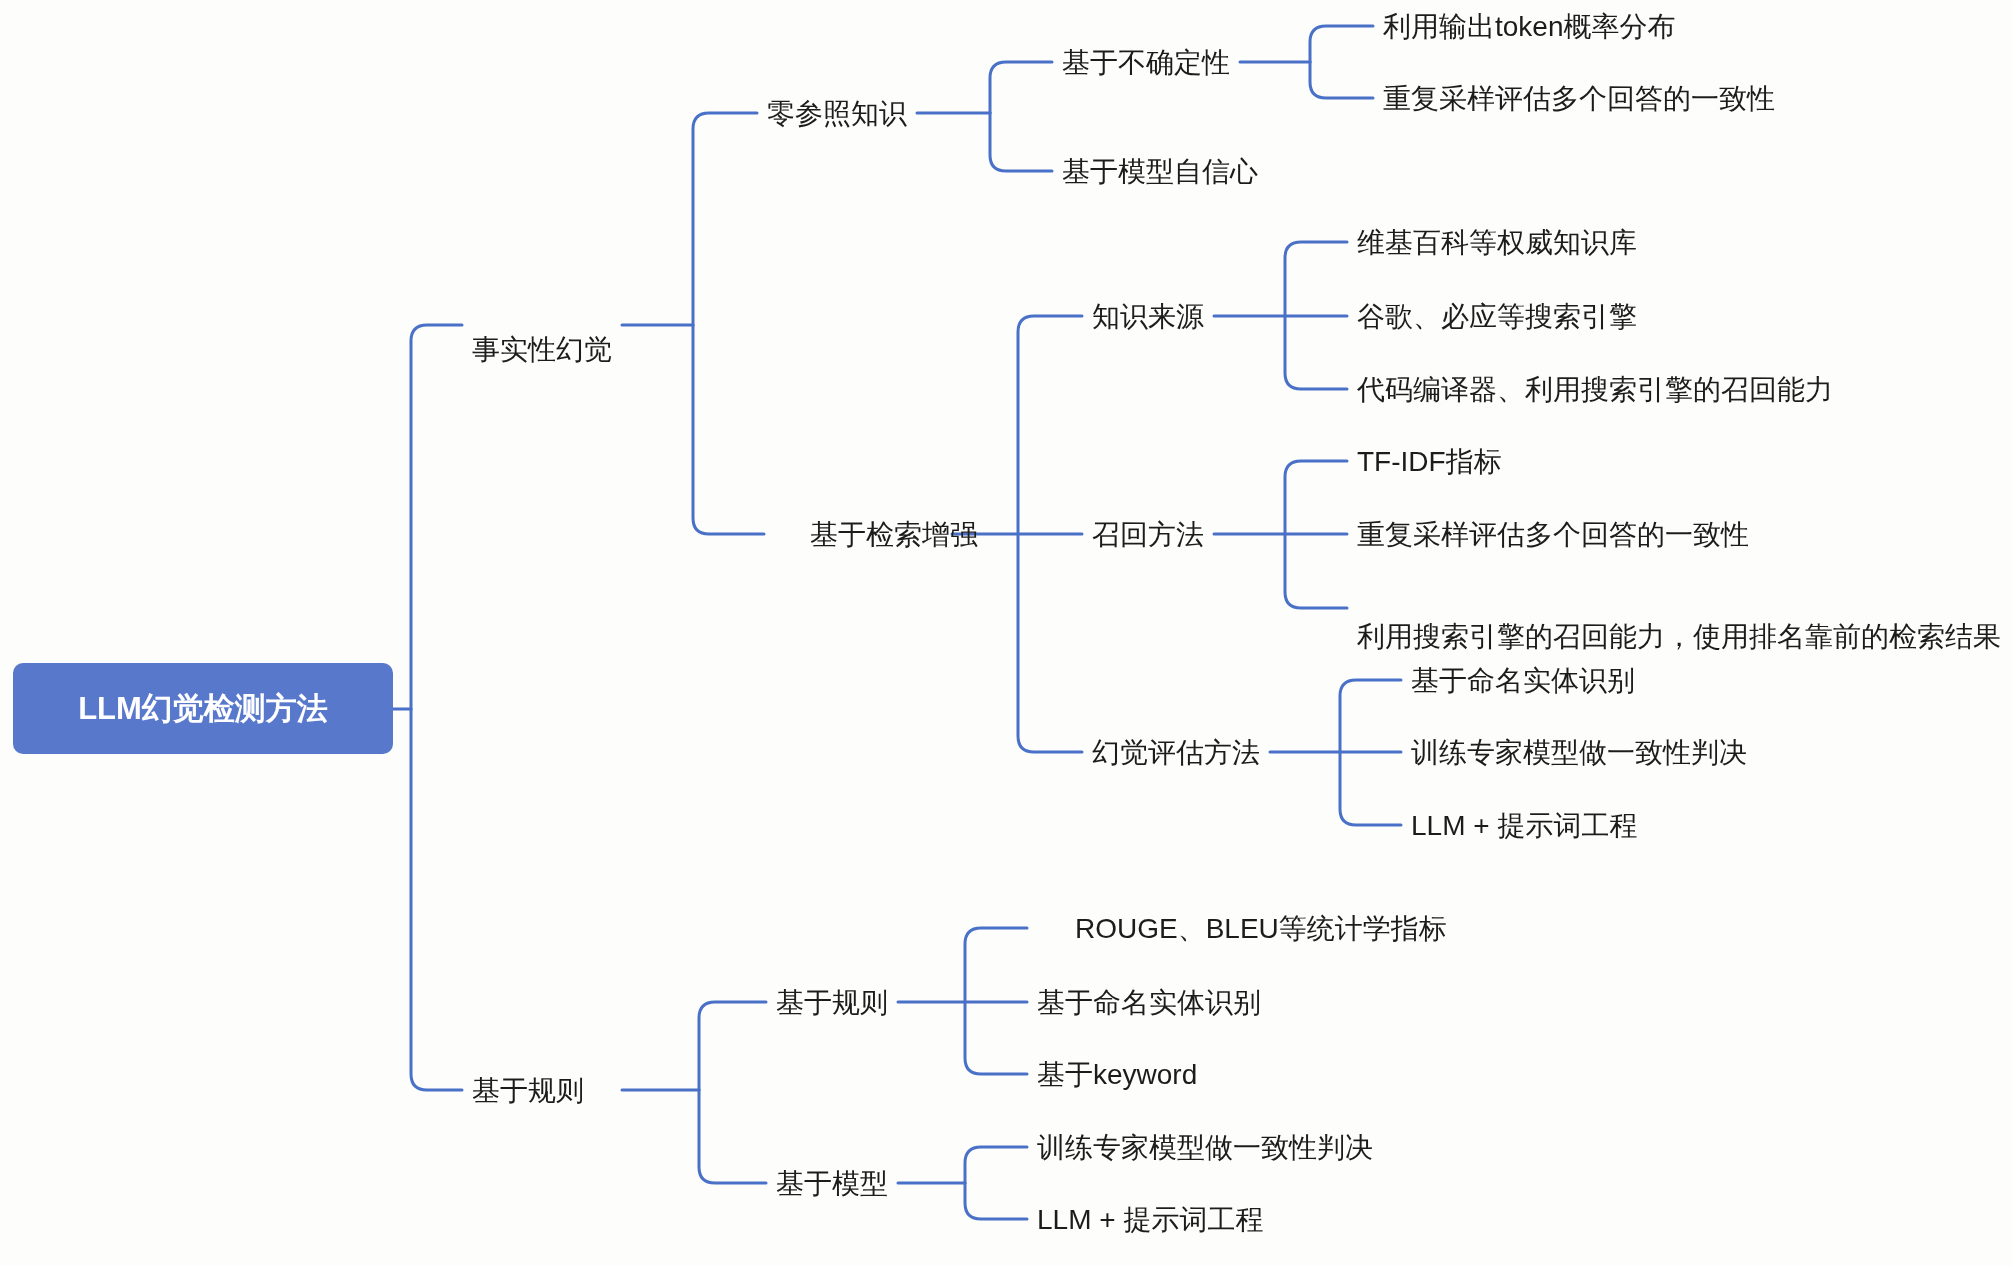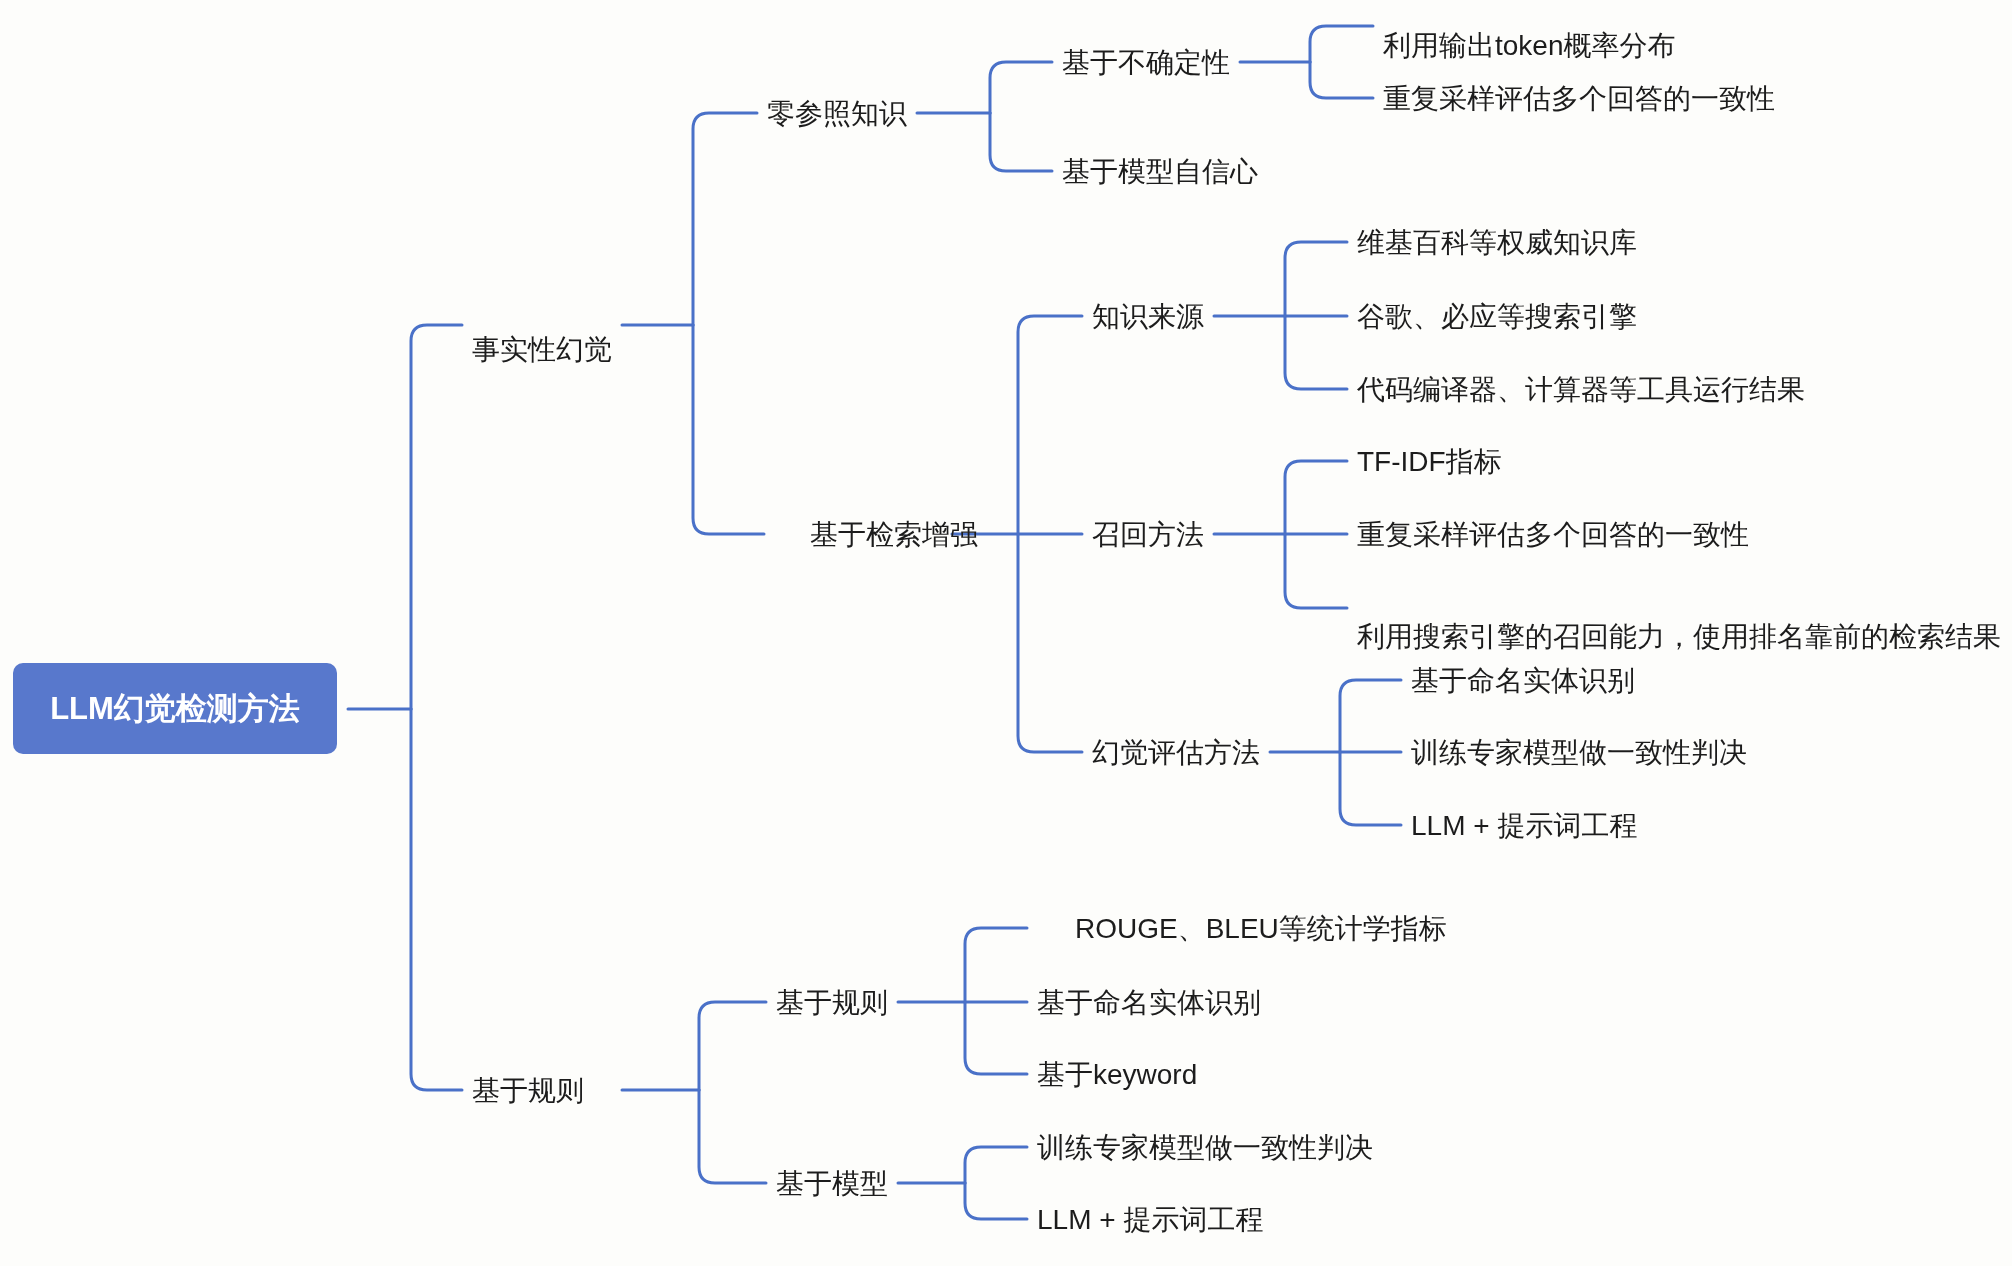--- a/index.html
+++ b/index.html
@@ -25,21 +25,21 @@
     transform: translateY(-50%);
     font-size: 28px;
     line-height: 1.25;
     color: #1c1c1c;
     white-space: nowrap;
     cursor: default;
   }
   .root-node {
     position: absolute;
     left: 13px; top: 663px;
-    width: 324px; height: 91px;
+    width: 380px; height: 91px;
     background: #5878cc;
     border-radius: 10px;
     color: #ffffff;
     font-weight: bold;
     font-size: 31px;
     display: flex;
     align-items: center;
     justify-content: center;
     white-space: nowrap;
   }
@@ -103,30 +103,30 @@
     </g>
   </svg>
 
   <div class="root-node">LLM幻觉检测方法</div>
 
   <div class="node" style="left:472px; top:325px;margin-top:24px;">事实性幻觉</div>
   <div class="node" style="left:472px; top:1090px;">基于规则</div>
 
   <div class="node" style="left:767px; top:113px;">零参照知识</div>
   <div class="node" style="left:1062px; top:62px;">基于不确定性</div>
-  <div class="node" style="left:1383px; top:26px;margin-top:19px;">利用输出token概率分布</div>
+  <div class="node" style="left:1383px; top:26px;">利用输出token概率分布</div>
   <div class="node" style="left:1383px; top:98px;">重复采样评估多个回答的一致性</div>
   <div class="node" style="left:1062px; top:171px;">基于模型自信心</div>
 
   <div class="node" style="left:774px; top:534px;margin-left:36px;">基于检索增强</div>
 
   <div class="node" style="left:1092px; top:316px;">知识来源</div>
   <div class="node" style="left:1357px; top:242px;">维基百科等权威知识库</div>
   <div class="node" style="left:1357px; top:316px;">谷歌、必应等搜索引擎</div>
-  <div class="node" style="left:1357px; top:389px;">代码编译器、计算器等工具运行结果</div>
+  <div class="node" style="left:1357px; top:389px;">代码编译器、利用搜索引擎的召回能力</div>
 
   <div class="node" style="left:1092px; top:534px;">召回方法</div>
   <div class="node" style="left:1357px; top:461px;">TF-IDF指标</div>
   <div class="node" style="left:1357px; top:534px;">重复采样评估多个回答的一致性</div>
   <div class="node" style="left:1357px; top:636px;">利用搜索引擎的召回能力，使用排名靠前的检索结果</div>
 
   <div class="node" style="left:1092px; top:752px;">幻觉评估方法</div>
   <div class="node" style="left:1411px; top:680px;">基于命名实体识别</div>
   <div class="node" style="left:1411px; top:752px;">训练专家模型做一致性判决</div>
   <div class="node" style="left:1411px; top:825px;">LLM + 提示词工程</div>

